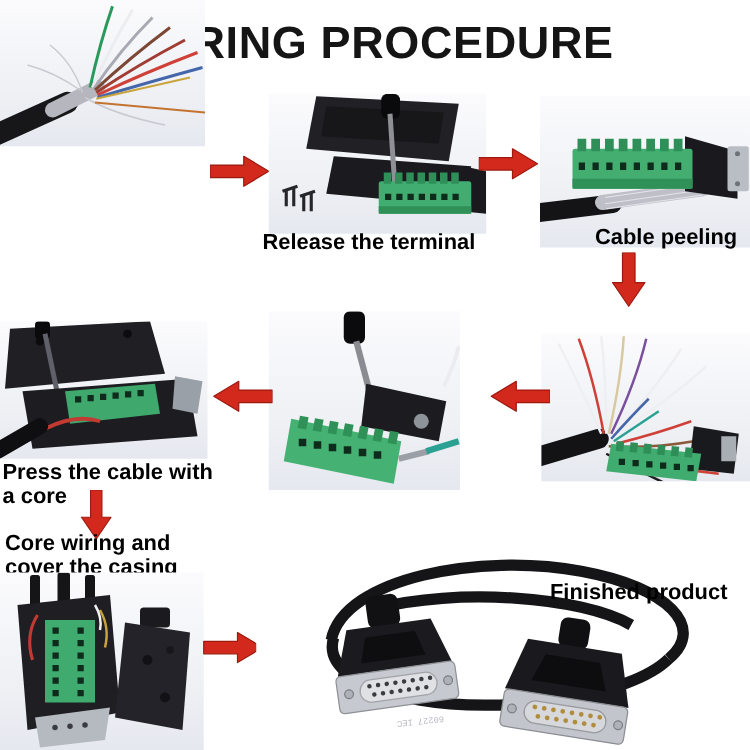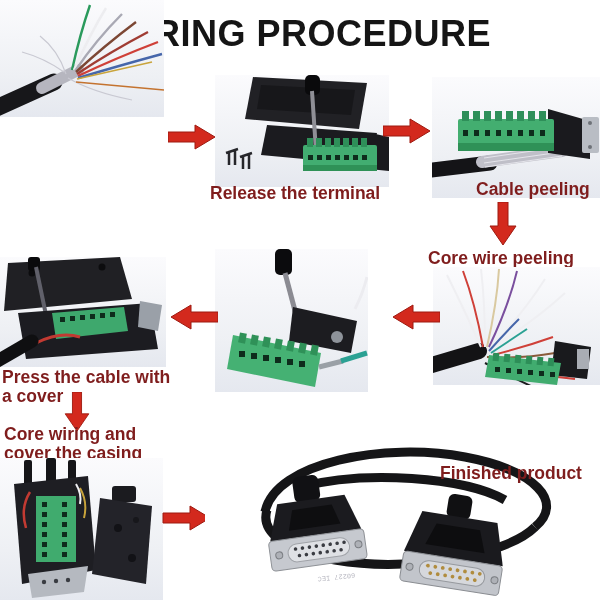--- a/index.html
+++ b/index.html
@@ -6,21 +6,21 @@
   .page {
     position:relative; width:600px; height:600px; background:#ffffff;
     overflow:hidden; font-family:"Liberation Sans", sans-serif;
   }
   .title {
     position:absolute; top:13px; left:0; width:600px; text-align:center;
     font-size:36px; font-weight:700; letter-spacing:0.5px; color:#151515;
     white-space:nowrap;
   }
   .caption {
-    position:absolute; color:#7f1d1d; font-weight:700; font-size:17.5px;
+    position:absolute; color:#000000; font-weight:700; font-size:17.5px;
     line-height:1.08; letter-spacing:0px;
   }
   .ph { position:absolute; overflow:hidden;
         background:linear-gradient(180deg,#fbfbfd 0%, #eef0f4 65%, #e5e8ef 100%); }
   .ph svg { display:block; width:100%; height:100%; }
   .arrow { position:absolute; }
   .arrow svg { display:block; width:100%; height:100%; }
   .flip { transform:scaleX(-1); }
   .white-ph { background:#ffffff; }
 </style>
@@ -146,21 +146,20 @@
   </div>
 
   <div class="caption" style="left:476px;top:180px;width:140px">Cable peeling</div>
 
   <div class="arrow" style="left:487px;top:202px;width:32px;height:44px">
     <svg viewBox="0 0 30 44">
         <polygon points="10,0 20,0 20,24 28,24 15,43 2,24 10,24" fill="#d3291d" stroke="#9e1a10" stroke-width="1" stroke-linejoin="round"></polygon>
       </svg>
   </div>
 
-  <div class="caption" style="left:428px;top:249px;width:170px">Core wire peeling</div>
 
   <div class="ph" style="left:433px;top:267px;width:167px;height:118px">
     <svg viewBox="0 0 167 118">
       <path d="M-8,100 L46,84" stroke="#131315" stroke-width="16" stroke-linecap="round" fill="none"></path>
       <g fill="none" stroke-width="2">
         <path d="M48,80 Q30,40 14,8" stroke="#efeff2"></path>
         <path d="M50,80 Q42,36 30,4" stroke="#cf4038"></path>
         <path d="M52,80 Q52,36 48,2" stroke="#efeff2"></path>
         <path d="M54,80 Q64,36 66,2" stroke="#d9c9a0"></path>
         <path d="M56,80 Q76,38 84,4" stroke="#7a4f9e"></path>
@@ -261,21 +260,21 @@
             <rect x="90" y="57" width="5" height="5"></rect>
           <rect x="100" y="56" width="5" height="5"></rect>
             <rect x="110" y="55" width="5" height="5"></rect>
         </g>
       </g>
       <path d="M36,86 Q60,74 80,80" stroke="#c23a32" stroke-width="3" fill="none"></path>
       <path d="M-6,106 L32,84" stroke="#0f0f11" stroke-width="13" stroke-linecap="round" fill="none"></path>
     </svg>
   </div>
 
-  <div class="caption" style="left:2px;top:368px;width:178px">Press the cable with a cover</div>
+  <div class="caption" style="left:2px;top:368px;width:178px">Press the cable with a core</div>
 
   <div class="arrow" style="left:62px;top:392px;width:30px;height:40px">
     <svg viewBox="0 0 30 44">
         <polygon points="10,0 20,0 20,24 28,24 15,43 2,24 10,24" fill="#d3291d" stroke="#9e1a10" stroke-width="1" stroke-linejoin="round"></polygon>
       </svg>
   </div>
 
   <div class="caption" style="left:4px;top:425px;width:160px">Core wiring and cover the casing</div>
 
   <div class="ph" style="left:0;top:458px;width:163px;height:142px">

